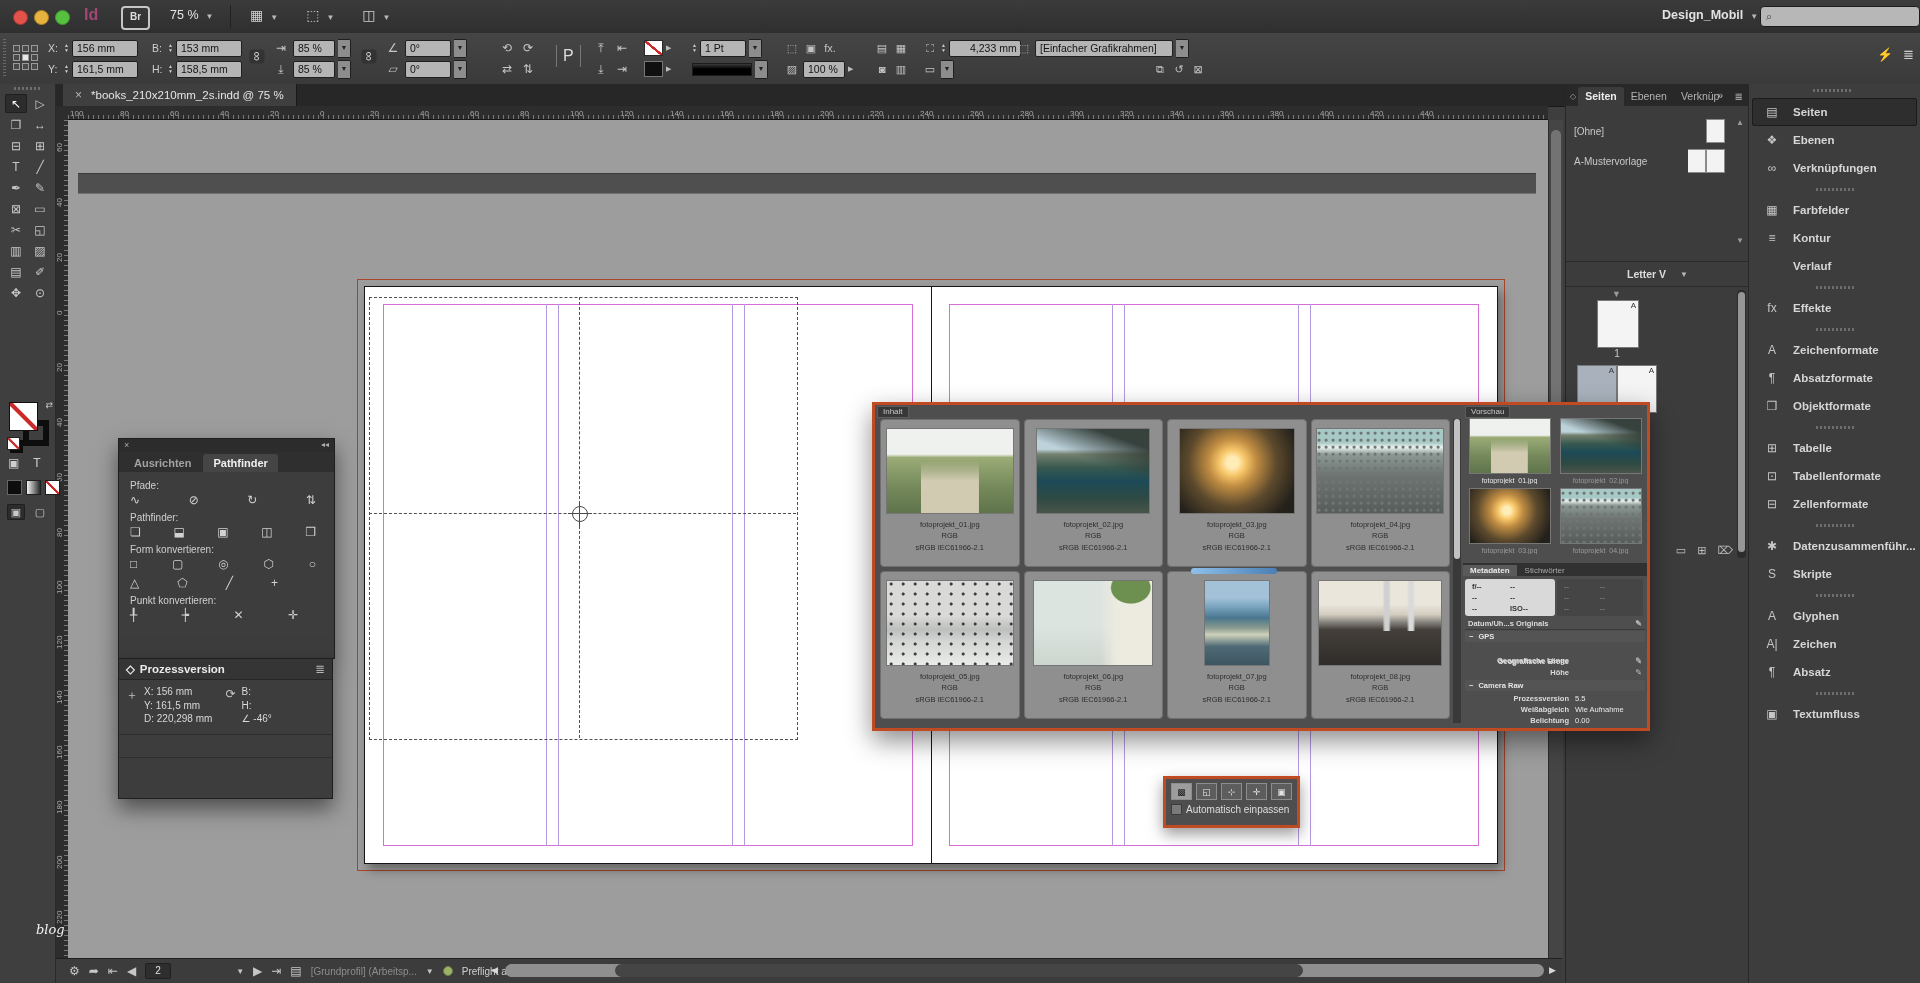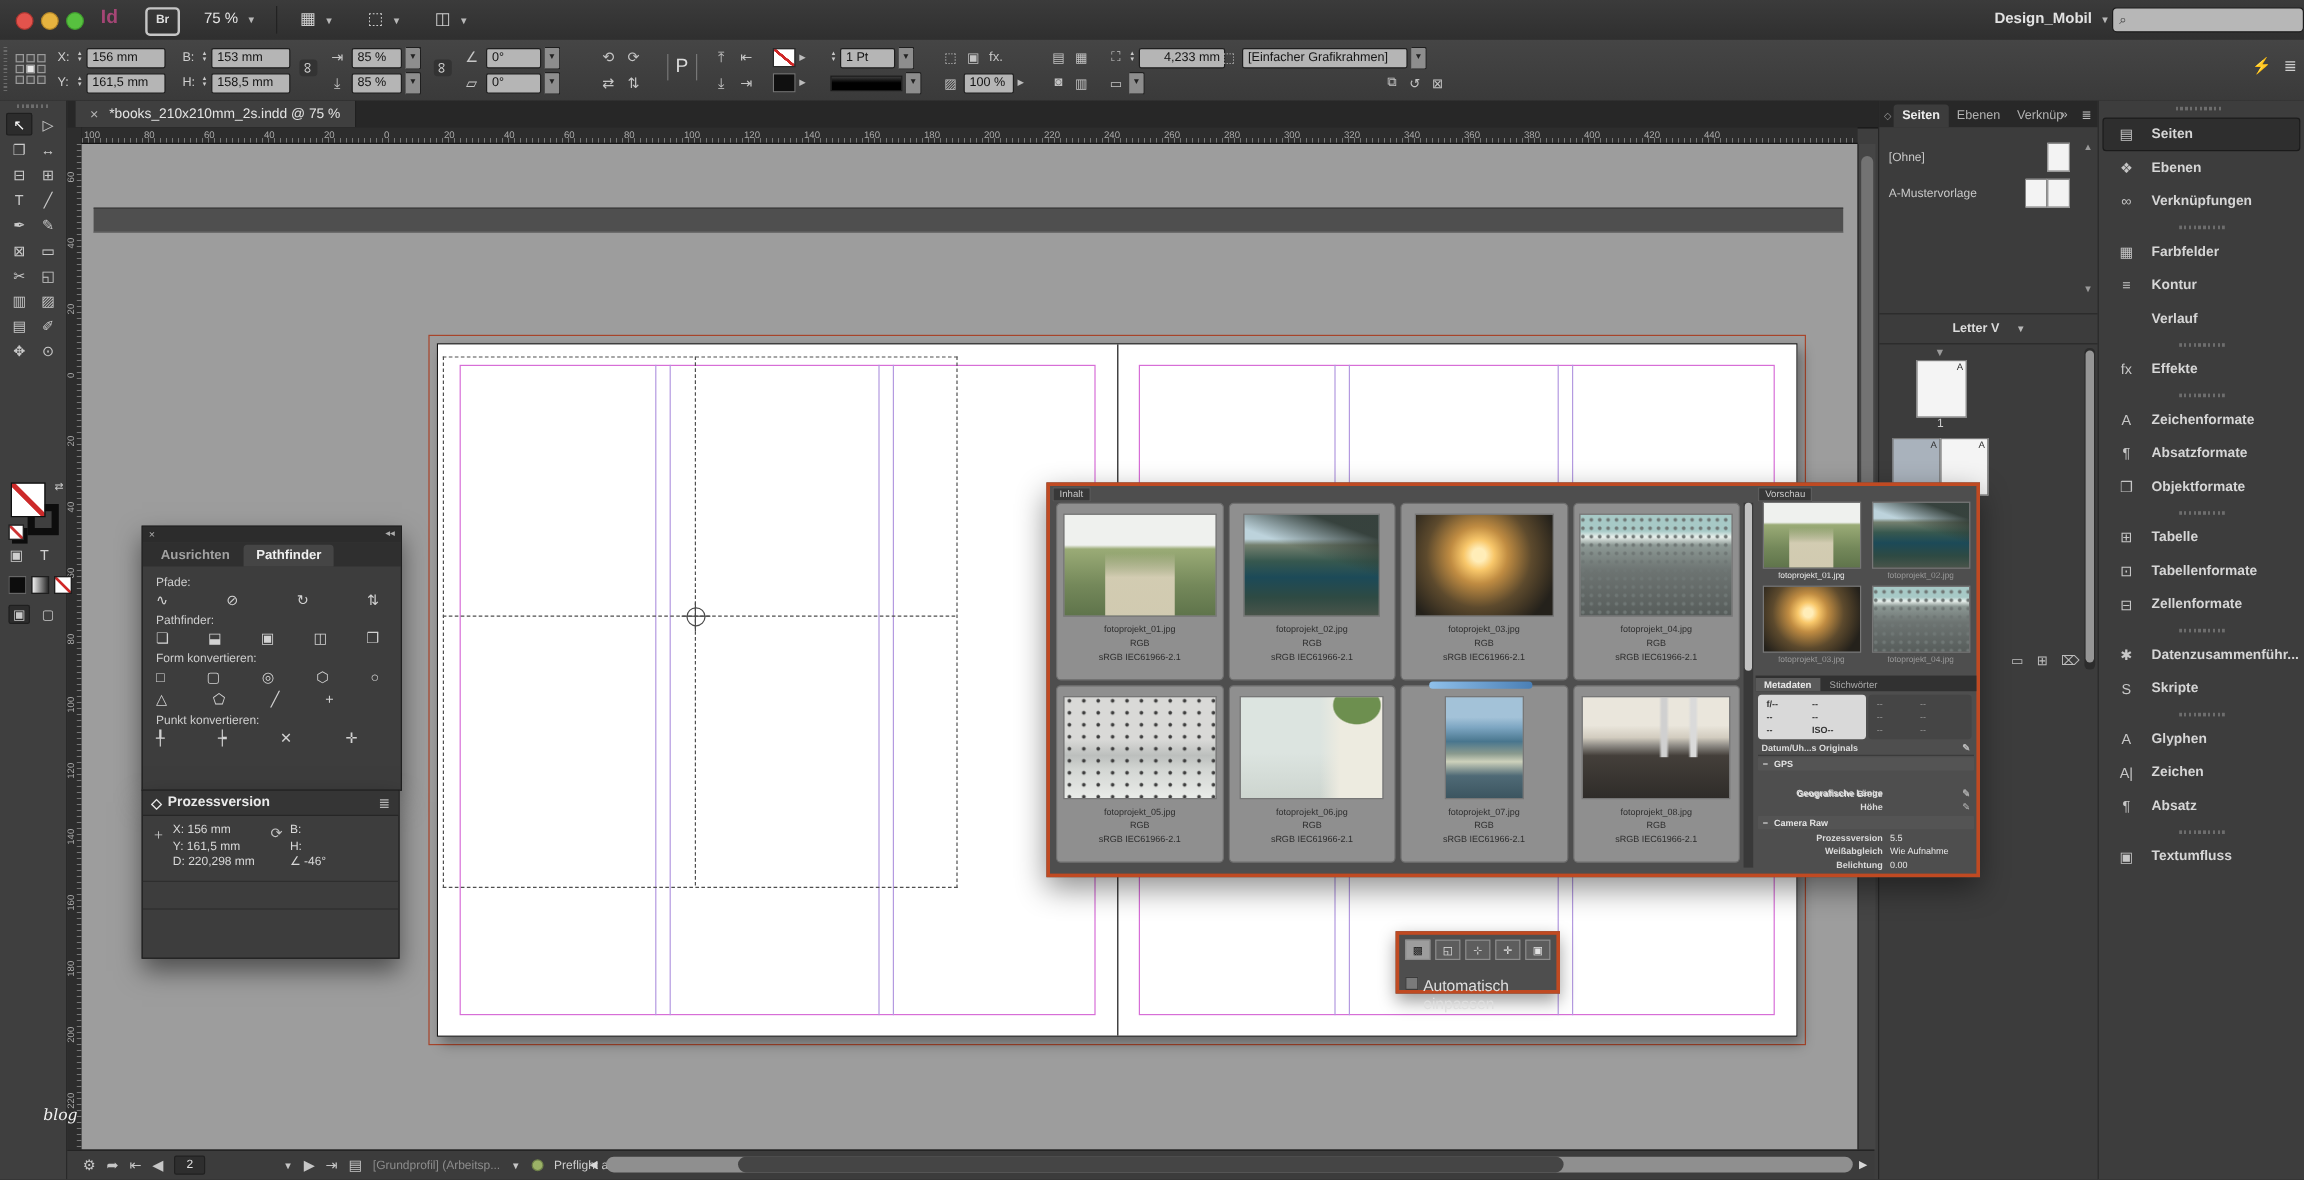--- a/index.html
+++ b/index.html
@@ -191,21 +191,21 @@
   .meta-sub{position:absolute;left:2px;right:2px;height:11px;display:flex;align-items:center;font-size:7.5px;color:#dcdcdc;}
   .meta-sub .lab{width:104px;text-align:right;font-weight:bold;padding-right:6px;flex:none;}
   .meta-sub .val{color:#e8e8e8;}
   .meta-sub .pencil{margin-left:auto;padding-right:3px;}
 
   
   .fitting{position:absolute;left:1163px;top:776px;width:131px;height:46px;background:#4e4e4e;border:3px solid #c04a22;box-shadow:0 6px 14px rgba(0,0,0,.4);z-index:41;}
   .fit-row{display:flex;gap:4px;padding:4px 5px 2px;}
   .fit-btn{width:19px;height:15px;background:#5d5d5d;border:1px solid #8d8d8d;color:#e2e2e2;font-size:9px;display:flex;align-items:center;justify-content:center;}
   .fit-btn.active{background:#9d9d9d;color:#222;}
-  .fit-check{display:flex;align-items:flex-start;gap:4px;padding:2px 5px;font-size:13px;color:#dedede;margin-top:10px;}
+  .fit-check{display:flex;align-items:flex-start;gap:4px;padding:2px 5px;font-size:10px;color:#dedede;}
   .checkbox{width:9px;height:9px;background:#7a7a7a;border:1px solid #3c3c3c;flex:none;}
 
   
   .pathfinder-panel{position:absolute;left:118px;top:438px;width:215px;height:219px;background:#3d3d3d;border:1px solid #1f1f1f;box-shadow:0 10px 20px rgba(0,0,0,.5);z-index:30;}
   .pf-head{height:13px;background:#2c2c2c;position:relative;}
   .pf-x{position:absolute;left:5px;top:1px;font-size:9px;color:#ababab;}
   .pf-coll{position:absolute;right:5px;top:1px;font-size:8px;color:#ababab;}
   .pf-tabs{height:20px;background:#2f2f2f;display:flex;align-items:flex-end;padding-left:5px;gap:2px;}
   .pf-tab{padding:3px 10px;font-size:11px;font-weight:bold;color:#a2a2a2;}
   .pf-tab.active{background:#454545;color:#f0f0f0;border-radius:3px 3px 0 0;}

